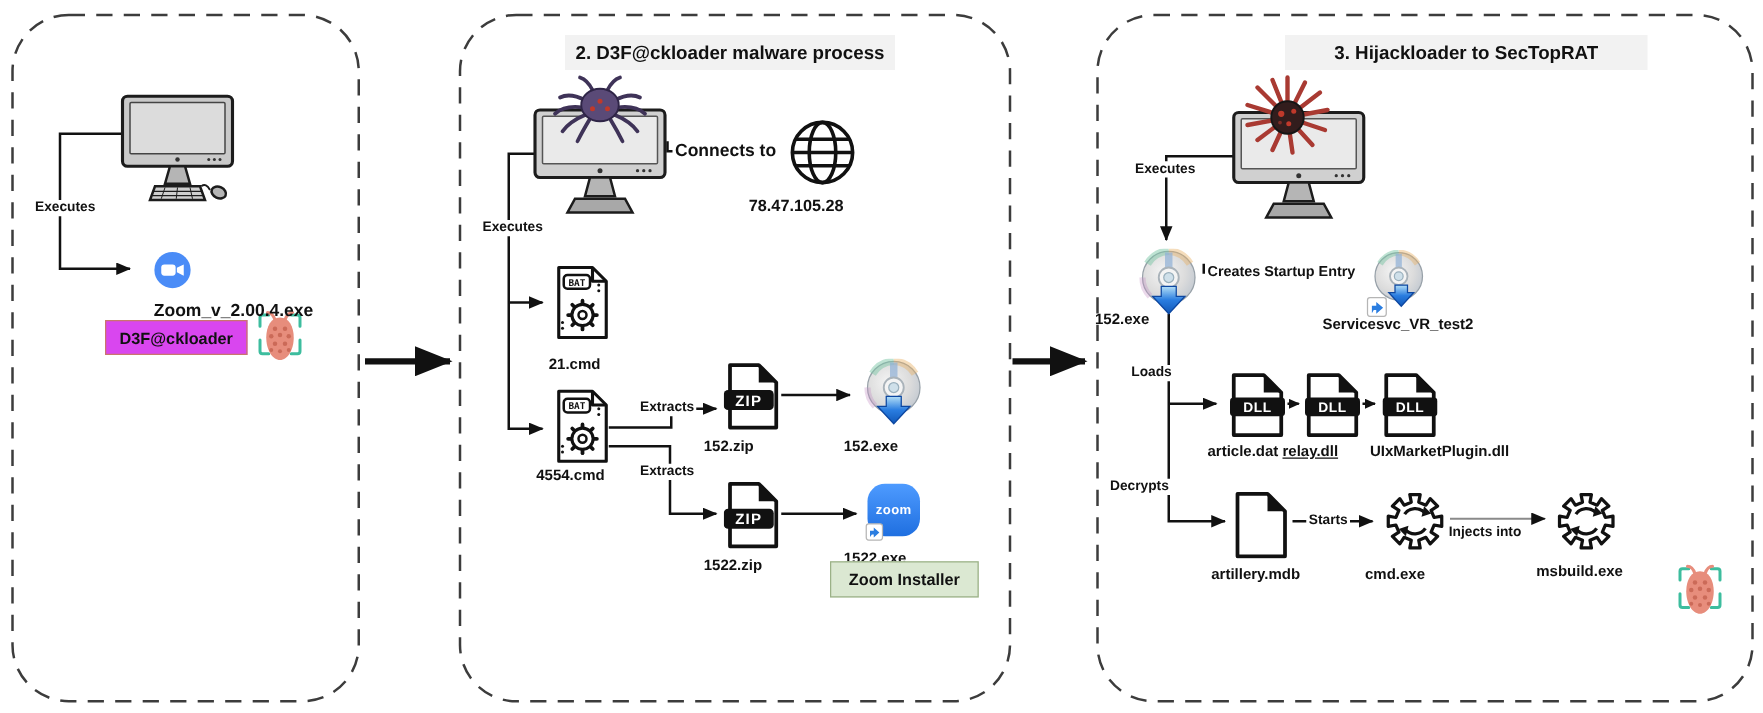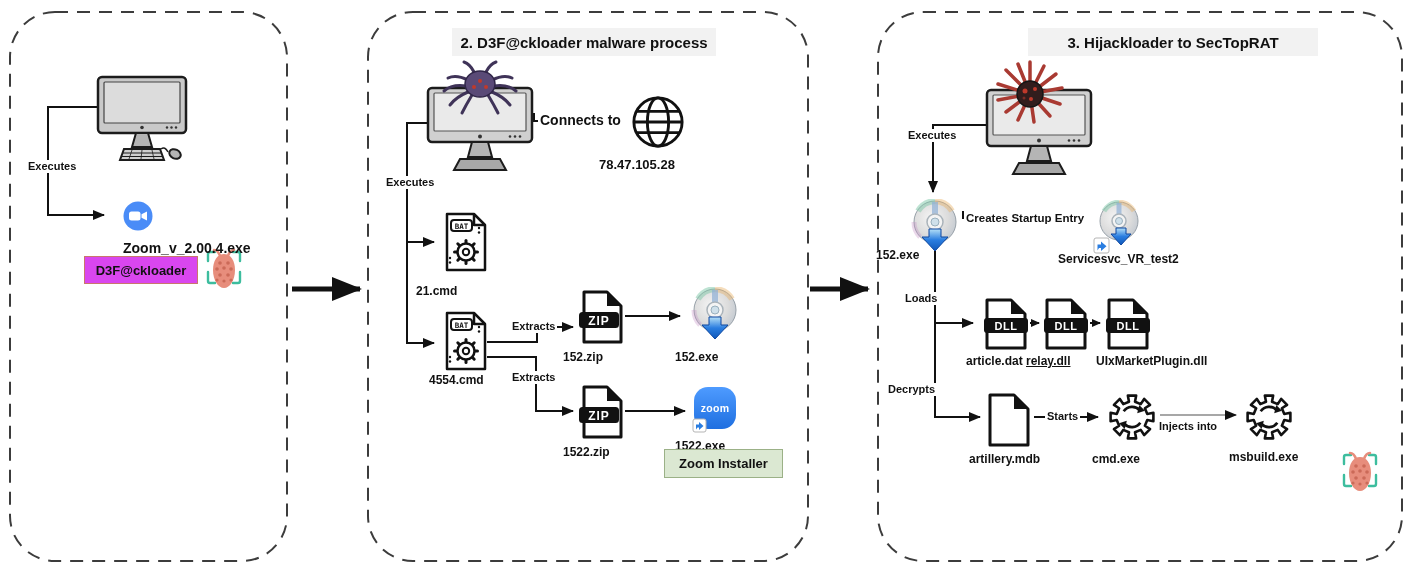--- a/index.html
+++ b/index.html
@@ -193,21 +193,21 @@
       <line x1="25" y1="31.5" x2="25" y2="28.5"></line>
         <line x1="25" y1="48.5" x2="25" y2="51.5"></line>
       <line x1="31" y1="34" x2="33.2" y2="31.8"></line>
         <line x1="19" y1="46" x2="16.8" y2="48.2"></line>
       <line x1="31" y1="46" x2="33.2" y2="48.2"></line>
         <line x1="19" y1="34" x2="16.8" y2="31.8"></line>
     </g>
     <circle cx="25" cy="40" r="8.5" fill="#fff" stroke="#111" stroke-width="2.5"></circle>
     <circle cx="25" cy="40" r="3.2" fill="none" stroke="#111" stroke-width="2"></circle>
   </svg>
-  <div class="flabel" style="left:416px;top:284px;width:80px;z-index:3;">21.cmd</div>
+  <div class="flabel" style="left:439px;top:284px;width:80px;z-index:3;">21.cmd</div>
 
   <svg class="abs" style="left:441px;top:311px;z-index:2;" width="50" height="60" viewBox="0 0 50 60">
     <path d="M6,2 H33 L44,13 V58 H6 Z" fill="#fff" stroke="#111" stroke-width="2.5" stroke-linejoin="round"></path>
     <path d="M33,2 V13 H44" fill="none" stroke="#111" stroke-width="2.5" stroke-linejoin="round"></path>
     <rect x="10" y="8" width="21" height="11" rx="3" fill="#fff" stroke="#111" stroke-width="2"></rect>
     <text x="20.5" y="16.5" text-anchor="middle" font-size="7.5" font-weight="bold" font-family="DejaVu Sans Mono, monospace" fill="#111">BAT</text>
     <circle cx="38" cy="16" r="1.2" fill="#111"></circle>
       <circle cx="38" cy="20.5" r="1.2" fill="#111"></circle>
     <circle cx="9" cy="46" r="1.2" fill="#111"></circle>
       <circle cx="9" cy="50.5" r="1.2" fill="#111"></circle>

